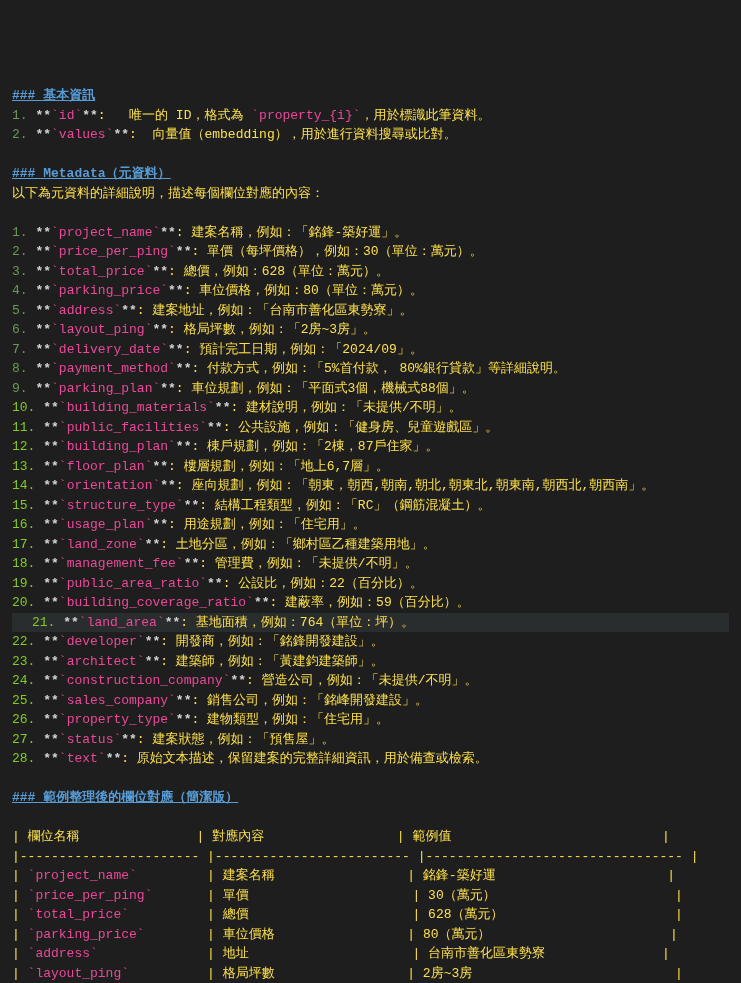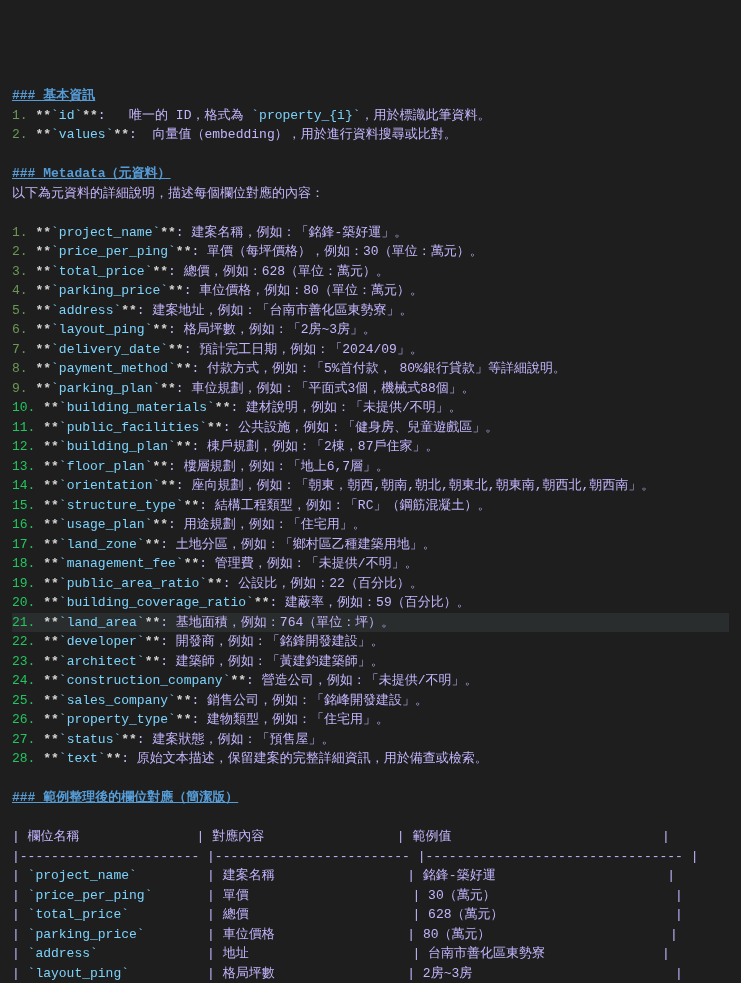--- a/index.html
+++ b/index.html
@@ -7,26 +7,26 @@
   background: #1e1e1e;
   color: #d4d4d4;
   font-family: 'Consolas', 'Monaco', 'Courier New', monospace;
   font-size: 13px;
   line-height: 1.5;
   padding: 8px 12px;
   white-space: pre;
 }
 .h3 { color: #569cd6; font-weight: bold; text-decoration: underline; }
 .num { color: #6a9955; }
-.num-alt { color: #22c55e; text-align: center; }
+.num-alt { color: #84cc16; text-align: center; }
 .bold { color: #d4d4d4; font-weight: bold; }
-.code { color: #7dd3fc; text-align: center; }
-.text { color: #c4b5fd; }
+.code { color: #ec4899; text-align: center; }
+.text { color: #fde047; }
 .line { display: block; }
-.line-hl { background: #2a2d2e; }
+.line-hl { background: #2a2d2e; padding-left: 20px; }
 </style>
 </head>
 <body>
 
 
 
 <div id="content"><span class="line"><span class="h3">### 基本資訊</span></span><span class="line"><span class="num">1.</span> <span class="bold">**</span><span class="code">`id`</span><span class="bold">**</span><span class="text">:   唯一的 ID，格式為 </span><span class="code">`property_{i}`</span><span class="text">，用於標識此筆資料。</span></span><span class="line"><span class="num">2.</span> <span class="bold">**</span><span class="code">`values`</span><span class="bold">**</span><span class="text">:  向量值（embedding），用於進行資料搜尋或比對。</span></span><span class="line"> </span><span class="line"><span class="h3">### Metadata（元資料）</span></span><span class="line"><span class="text">以下為元資料的詳細說明，描述每個欄位對應的內容：</span></span><span class="line"> </span><span class="line"><span class="num">1.</span> <span class="bold">**</span><span class="code">`project_name`</span><span class="bold">**</span><span class="text">: 建案名稱，例如：「銘鋒-築好運」。</span></span><span class="line"><span class="num">2.</span> <span class="bold">**</span><span class="code">`price_per_ping`</span><span class="bold">**</span><span class="text">: 單價（每坪價格），例如：30（單位：萬元）。</span></span><span class="line"><span class="num">3.</span> <span class="bold">**</span><span class="code">`total_price`</span><span class="bold">**</span><span class="text">: 總價，例如：628（單位：萬元）。</span></span><span class="line"><span class="num">4.</span> <span class="bold">**</span><span class="code">`parking_price`</span><span class="bold">**</span><span class="text">: 車位價格，例如：80（單位：萬元）。</span></span><span class="line"><span class="num">5.</span> <span class="bold">**</span><span class="code">`address`</span><span class="bold">**</span><span class="text">: 建案地址，例如：「台南市善化區東勢寮」。</span></span><span class="line"><span class="num">6.</span> <span class="bold">**</span><span class="code">`layout_ping`</span><span class="bold">**</span><span class="text">: 格局坪數，例如：「2房~3房」。</span></span><span class="line"><span class="num">7.</span> <span class="bold">**</span><span class="code">`delivery_date`</span><span class="bold">**</span><span class="text">: 預計完工日期，例如：「2024/09」。</span></span><span class="line"><span class="num">8.</span> <span class="bold">**</span><span class="code">`payment_method`</span><span class="bold">**</span><span class="text">: 付款方式，例如：「5%首付款， 80%銀行貸款」等詳細說明。</span></span><span class="line"><span class="num">9.</span> <span class="bold">**</span><span class="code">`parking_plan`</span><span class="bold">**</span><span class="text">: 車位規劃，例如：「平面式3個，機械式88個」。</span></span><span class="line"><span class="num-alt">10.</span> <span class="bold">**</span><span class="code">`building_materials`</span><span class="bold">**</span><span class="text">: 建材說明，例如：「未提供/不明」。</span></span><span class="line"><span class="num-alt">11.</span> <span class="bold">**</span><span class="code">`public_facilities`</span><span class="bold">**</span><span class="text">: 公共設施，例如：「健身房、兒童遊戲區」。</span></span><span class="line"><span class="num-alt">12.</span> <span class="bold">**</span><span class="code">`building_plan`</span><span class="bold">**</span><span class="text">: 棟戶規劃，例如：「2棟，87戶住家」。</span></span><span class="line"><span class="num-alt">13.</span> <span class="bold">**</span><span class="code">`floor_plan`</span><span class="bold">**</span><span class="text">: 樓層規劃，例如：「地上6,7層」。</span></span><span class="line"><span class="num-alt">14.</span> <span class="bold">**</span><span class="code">`orientation`</span><span class="bold">**</span><span class="text">: 座向規劃，例如：「朝東，朝西,朝南,朝北,朝東北,朝東南,朝西北,朝西南」。</span></span><span class="line"><span class="num-alt">15.</span> <span class="bold">**</span><span class="code">`structure_type`</span><span class="bold">**</span><span class="text">: 結構工程類型，例如：「RC」（鋼筋混凝土）。</span></span><span class="line"><span class="num-alt">16.</span> <span class="bold">**</span><span class="code">`usage_plan`</span><span class="bold">**</span><span class="text">: 用途規劃，例如：「住宅用」。</span></span><span class="line"><span class="num-alt">17.</span> <span class="bold">**</span><span class="code">`land_zone`</span><span class="bold">**</span><span class="text">: 土地分區，例如：「鄉村區乙種建築用地」。</span></span><span class="line"><span class="num-alt">18.</span> <span class="bold">**</span><span class="code">`management_fee`</span><span class="bold">**</span><span class="text">: 管理費，例如：「未提供/不明」。</span></span><span class="line"><span class="num-alt">19.</span> <span class="bold">**</span><span class="code">`public_area_ratio`</span><span class="bold">**</span><span class="text">: 公設比，例如：22（百分比）。</span></span><span class="line"><span class="num-alt">20.</span> <span class="bold">**</span><span class="code">`building_coverage_ratio`</span><span class="bold">**</span><span class="text">: 建蔽率，例如：59（百分比）。</span></span><span class="line line-hl"><span class="num-alt">21.</span> <span class="bold">**</span><span class="code">`land_area`</span><span class="bold">**</span><span class="text">: 基地面積，例如：764（單位：坪）。</span></span><span class="line"><span class="num-alt">22.</span> <span class="bold">**</span><span class="code">`developer`</span><span class="bold">**</span><span class="text">: 開發商，例如：「銘鋒開發建設」。</span></span><span class="line"><span class="num-alt">23.</span> <span class="bold">**</span><span class="code">`architect`</span><span class="bold">**</span><span class="text">: 建築師，例如：「黃建鈞建築師」。</span></span><span class="line"><span class="num-alt">24.</span> <span class="bold">**</span><span class="code">`construction_company`</span><span class="bold">**</span><span class="text">: 營造公司，例如：「未提供/不明」。</span></span><span class="line"><span class="num-alt">25.</span> <span class="bold">**</span><span class="code">`sales_company`</span><span class="bold">**</span><span class="text">: 銷售公司，例如：「銘峰開發建設」。</span></span><span class="line"><span class="num-alt">26.</span> <span class="bold">**</span><span class="code">`property_type`</span><span class="bold">**</span><span class="text">: 建物類型，例如：「住宅用」。</span></span><span class="line"><span class="num-alt">27.</span> <span class="bold">**</span><span class="code">`status`</span><span class="bold">**</span><span class="text">: 建案狀態，例如：「預售屋」。</span></span><span class="line"><span class="num-alt">28.</span> <span class="bold">**</span><span class="code">`text`</span><span class="bold">**</span><span class="text">: 原始文本描述，保留建案的完整詳細資訊，用於備查或檢索。</span></span><span class="line"> </span><span class="line"><span class="h3">### 範例整理後的欄位對應（簡潔版）</span></span><span class="line"> </span><span class="line"><span class="text">| 欄位名稱               | 對應內容                 | 範例值                           |</span></span><span class="line"><span class="text">|----------------------- |------------------------- |--------------------------------- |</span></span><span class="line"><span class="text">| </span><span class="code">`project_name`</span>         <span class="text">| 建案名稱                 | 銘鋒-築好運                      |</span></span><span class="line"><span class="text">| </span><span class="code">`price_per_ping`</span>       <span class="text">| 單價                     | 30（萬元）                       |</span></span><span class="line"><span class="text">| </span><span class="code">`total_price`</span>          <span class="text">| 總價                     | 628（萬元）                      |</span></span><span class="line"><span class="text">| </span><span class="code">`parking_price`</span>        <span class="text">| 車位價格                 | 80（萬元）                       |</span></span><span class="line"><span class="text">| </span><span class="code">`address`</span>              <span class="text">| 地址                     | 台南市善化區東勢寮               |</span></span><span class="line"><span class="text">| </span><span class="code">`layout_ping`</span>          <span class="text">| 格局坪數                 | 2房~3房                          |</span></span></div>
 
 
 

